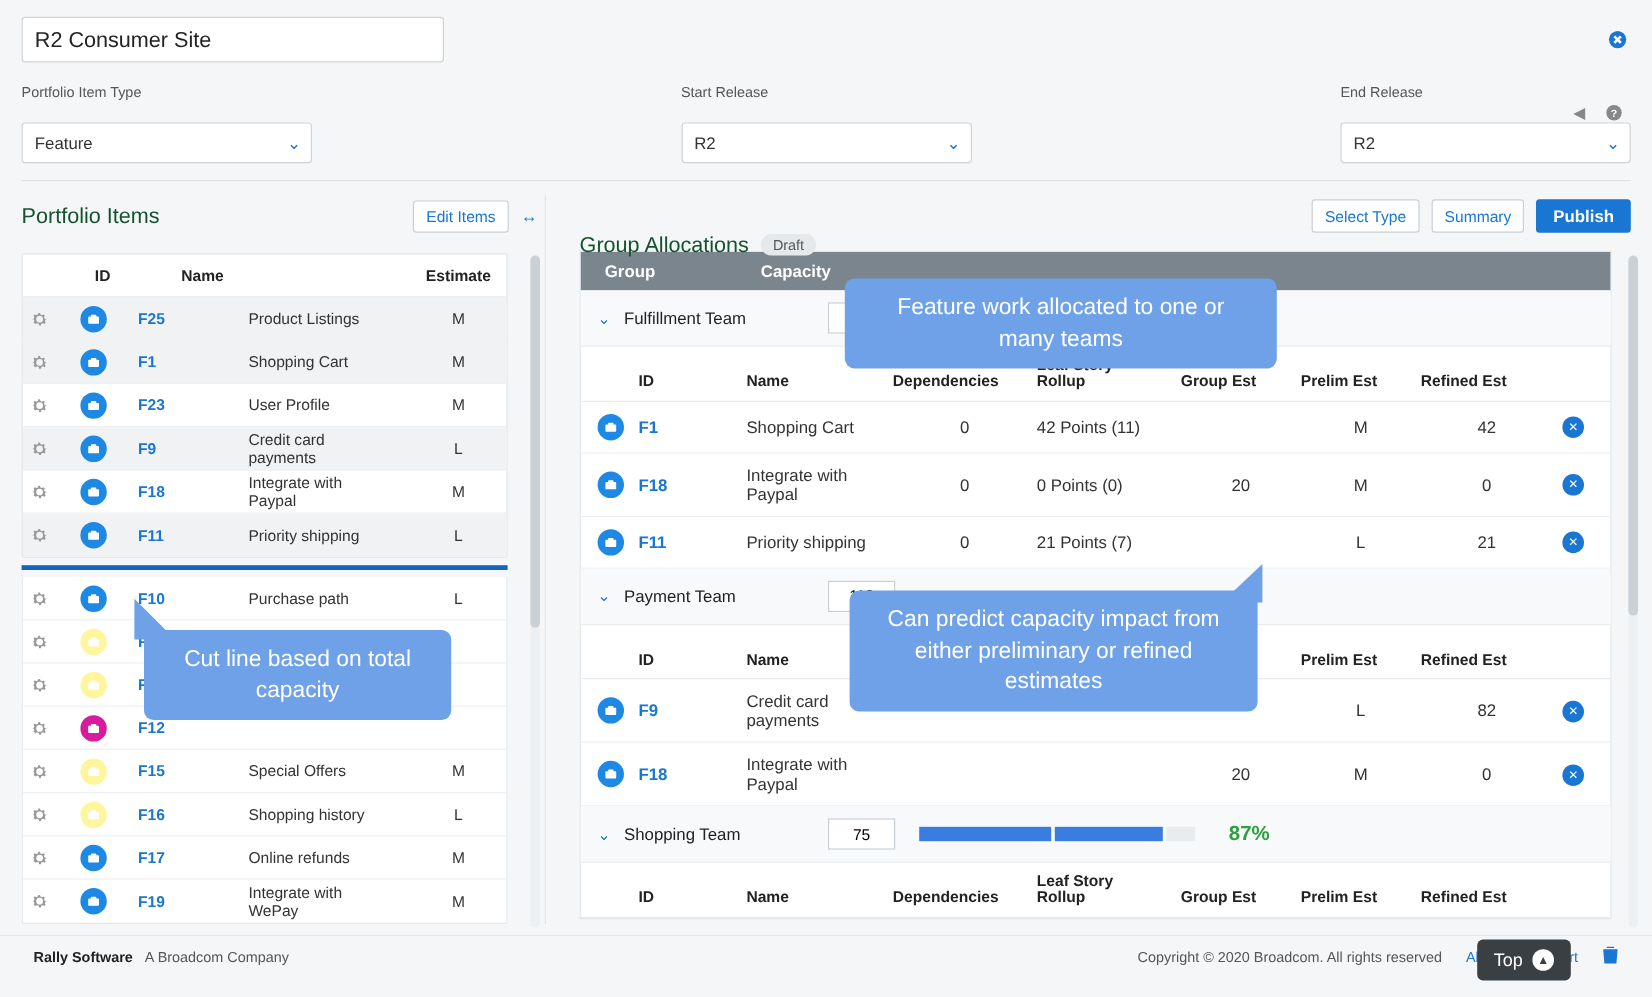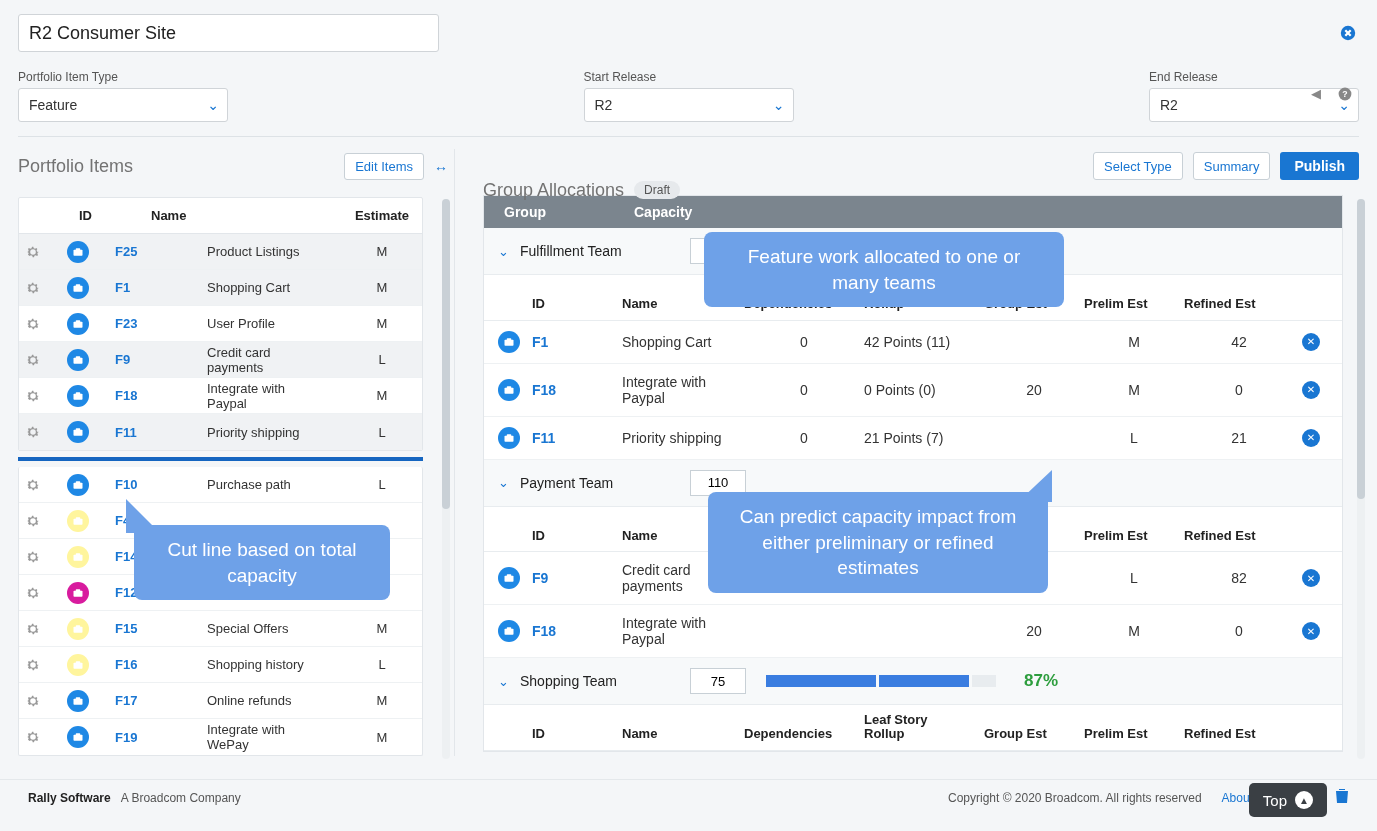--- a/index.html
+++ b/index.html
@@ -1,36 +1,36 @@
 <!DOCTYPE html>
 <html><head>
 <meta charset="utf-8">
 <style>
 * { box-sizing: border-box; margin: 0; padding: 0; }
 body { font-family: -apple-system, BlinkMacSystemFont, "Segoe UI", Helvetica, Arial, sans-serif; font-size: 13px; color: #333; background: #f4f6f8; width: 1377px; height: 831px; overflow: hidden; position: relative; }
 .outer-scroll { width: 1377px; height: 831px; overflow-y: auto; background: #f4f6f8; }
 .page { background: #f4f6f8; padding: 14px 18px 0 18px; position: relative; }
 .title-row { display: flex; align-items: center; justify-content: space-between; }
-.title-input { width: 421px; height: 38px; border: 1px solid #d0d4d8; border-radius: 3px; background: #fff; padding: 0 10px; font-size: 18px; color: #222; }
+.title-input { width: 352px; height: 38px; border: 1px solid #d0d4d8; border-radius: 3px; background: #fff; padding: 0 10px; font-size: 18px; color: #222; }
 .close-x { width: 22px; height: 22px; color: #1976d2; display: inline-flex; align-items: center; justify-content: center; cursor: pointer; }
 .close-x svg { width: 18px; height: 18px; }
 .filters-row { display: flex; gap: 16px; margin-top: 18px; align-items: flex-end; justify-content: space-between; }
 .filter-block { display: flex; flex-direction: column; gap: 4px; }
 .filter-label { font-size: 12px; color: #555; }
-.select { position: relative; width: 210px; height: 34px; border: 1px solid #d0d4d8; background: #fff; border-radius: 3px; display: flex; align-items: center; padding: 0 10px; font-size: 14px; cursor: pointer; }
+.select { position: relative; width: 242px; height: 34px; border: 1px solid #d0d4d8; background: #fff; border-radius: 3px; display: flex; align-items: center; padding: 0 10px; font-size: 14px; cursor: pointer; margin-top: 14px; }
 .select .chev { position: absolute; right: 8px; top: 50%; transform: translateY(-50%); color: #1976d2; }
 .top-icons { position: absolute; right: 24px; top: 86px; display: flex; gap: 16px; color: #888; }
 .top-icons .ic { cursor: pointer; }
 hr.split { border: none; border-top: 1px solid #dde2e6; margin: 14px 0 0 0; }
 .two-col { display: flex; margin-top: 12px; gap: 0; position: relative; }
 .left-col { width: 430px; flex-shrink: 0; position: relative; }
 .right-col { flex: 1; padding-left: 28px; position: relative; }
 .divider-vert { width: 1px; background: #e2e6ea; margin: 0 0 0 6px; }
 .section-head { display: flex; align-items: center; justify-content: space-between; height: 34px; }
-.section-title { font-size: 18px; color: #737373; }
+.section-title { font-size: 18px; color: #14532d; }
 .head-actions { display: flex; align-items: center; gap: 10px; }
 .btn-outline { border: 1px solid #c8d0d6; background: #fff; color: #1976d2; border-radius: 3px; padding: 5px 10px; font-size: 13px; cursor: pointer; }
 .btn-primary { background: #1976d2; color: #fff; border: none; border-radius: 3px; padding: 6px 14px; font-size: 14px; font-weight: 600; cursor: pointer; }
 .expand-ic { color: #1976d2; font-weight: 700; cursor: pointer; font-size: 14px; }
 .badge-draft { background: #e6e9ec; color: #555; border-radius: 12px; padding: 2px 10px; font-size: 12px; margin-left: 10px; }
 .pi-table { margin-top: 14px; border: 1px solid #e2e6ea; background: #fff; border-radius: 2px; overflow: hidden; width: 405px; }
 .pi-header, .pi-row { display: grid; grid-template-columns: 28px 28px 72px 1fr 80px; align-items: center; height: 36px; }
 .pi-header { font-weight: 700; color: #222; border-bottom: 1px solid #e2e6ea; }
 .pi-header > div { padding: 0 4px; }
 .pi-row { border-bottom: 1px solid #eef1f3; gap: 20px; }
@@ -65,24 +65,24 @@
 .feat-row { display: grid; grid-template-columns: 34px 90px 1fr 120px 120px 100px 100px 110px 34px; padding: 10px 14px; align-items: center; border-bottom: 1px solid #eef1f3; font-size: 14px; }
 .feat-row .c { text-align: center; }
 .feat-row .l { text-align: left; }
 .del-x { width: 18px; height: 18px; background: #1976d2; color: #fff; border-radius: 50%; display: inline-flex; align-items: center; justify-content: center; font-size: 10px; cursor: pointer; }
 .right-scroll-track { position: absolute; right: -6px; top: 50px; width: 8px; height: 560px; background: #edf0f2; border-radius: 4px; }
 .right-scroll-thumb { position: absolute; width: 8px; height: 300px; background: #c9d0d6; border-radius: 4px; top: 0; }
 .footer { position: absolute; bottom: 16px; left: 0; right: 0; padding: 0 28px; display: flex; justify-content: space-between; align-items: center; font-size: 12px; color: #555; border-top: 1px solid #e4e8eb; height: 36px; background: #f4f6f8; }
 .footer-left b { color: #222; }
 .footer .links a { color: #1976d2; margin-left: 20px; text-decoration: none; }
 .trash-foot { color: #1976d2; margin-left: 20px; }
-.top-pill { position: absolute; right: 50px; bottom: 14px; background: #3a3f44; color: #fff; border-radius: 5px; padding: 8px 14px; display: flex; align-items: center; gap: 8px; font-size: 15px; cursor: pointer; z-index: 5; }
+.top-pill { position: absolute; right: 68px; bottom: 14px; background: #3a3f44; color: #fff; border-radius: 5px; padding: 8px 14px; display: flex; align-items: center; gap: 8px; font-size: 15px; cursor: pointer; z-index: 5; }
 .top-pill .up-circle { width: 18px; height: 18px; background: #fff; color: #3a3f44; border-radius: 50%; display: inline-flex; align-items: center; justify-content: center; font-size: 10px; }
 .callout { position: absolute; background: #6ea1e8; color: #fff; border-radius: 8px; padding: 12px 22px; font-size: 19px; text-align: center; line-height: 1.35; z-index: 3; }
-.callout.c1 { left: 134px; top: 525px; width: 256px; }
+.callout.c1 { left: 120px; top: 525px; width: 256px; }
 .callout.c2 { left: 704px; top: 232px; width: 360px; }
 .callout.c3 { left: 708px; top: 492px; width: 340px; }
 .callout .tail-up-left { position: absolute; top: -26px; left: -8px; width: 0; height: 0; border-left: 0 solid transparent; border-right: 34px solid transparent; border-bottom: 34px solid #6ea1e8; }
 .callout .tail-up-right { position: absolute; top: -22px; right: -4px; width: 0; height: 0; border-right: 0 solid transparent; border-left: 34px solid transparent; border-bottom: 32px solid #6ea1e8; }
 .dual-line { white-space: pre-line; }
 </style>
 </head>
 <body>
 
 <div class="outer-scroll">

